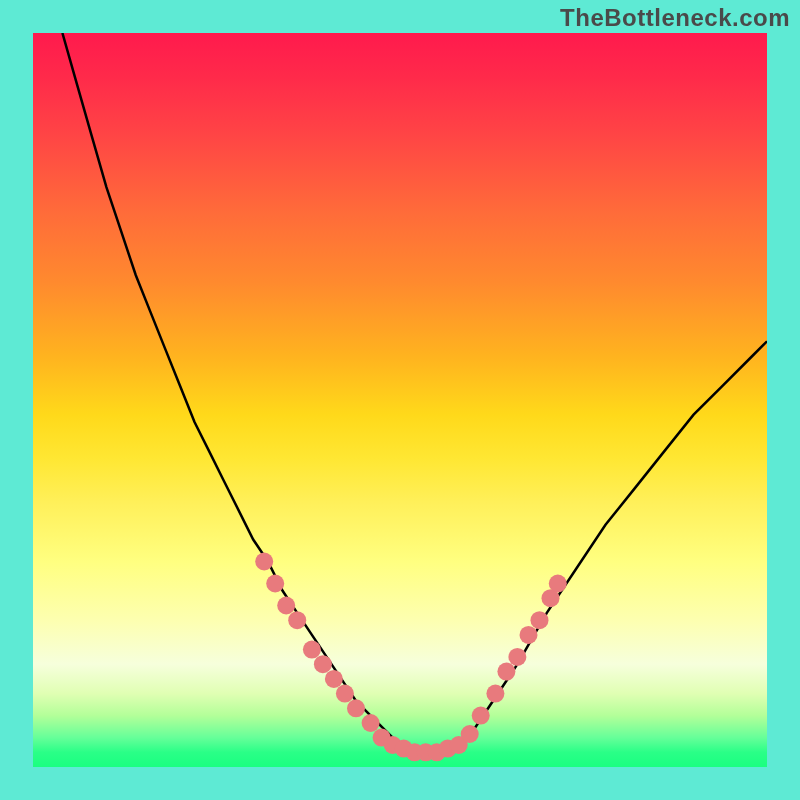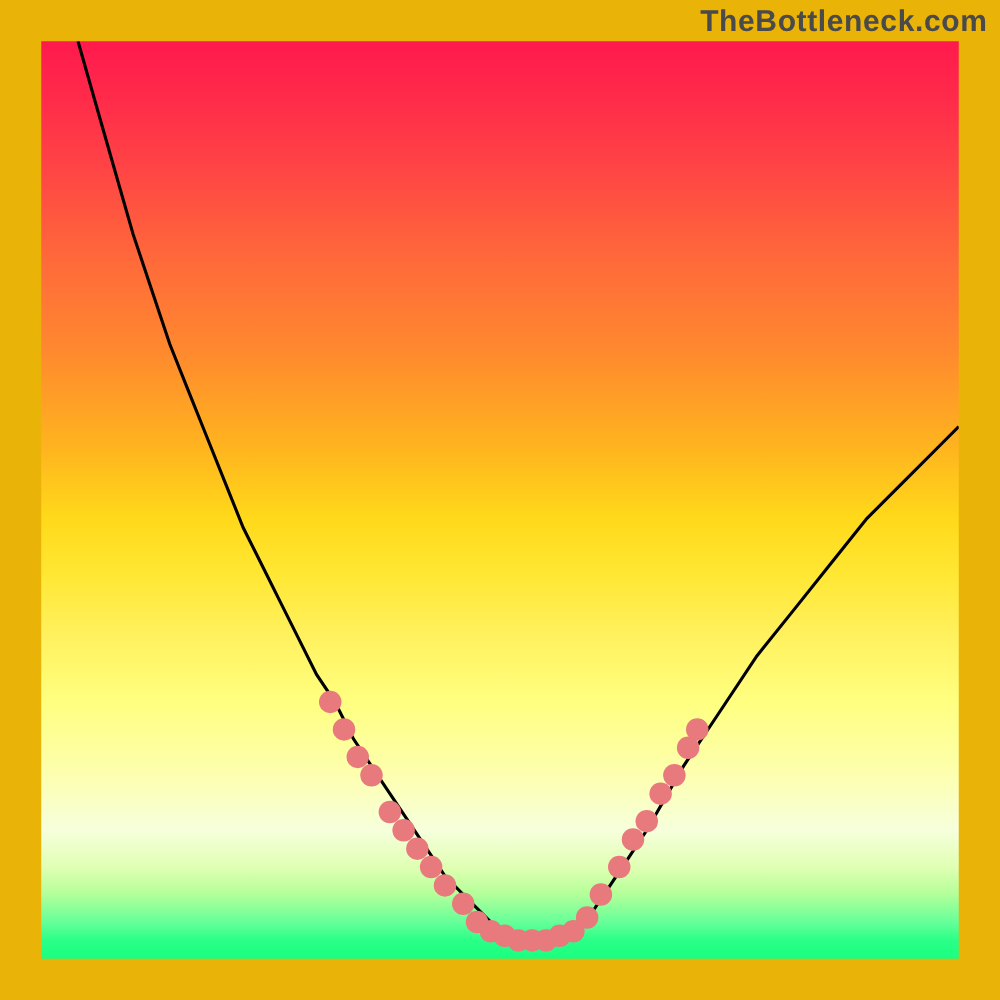--- a/index.html
+++ b/index.html
@@ -8,21 +8,21 @@
     width: 800px;
     height: 800px;
     background: #000;
     font-family: Arial, Helvetica, sans-serif;
     overflow: hidden;
   }
   .frame {
     position: relative;
     width: 800px;
     height: 800px;
-    background: #eab308;
+    background: #5eead4;
   }
   .watermark {
     position: absolute;
     top: 4px;
     right: 10px;
     color: #4a4a4a;
     font-size: 24px;
     font-weight: 600;
     letter-spacing: 0.5px;
     z-index: 5;

